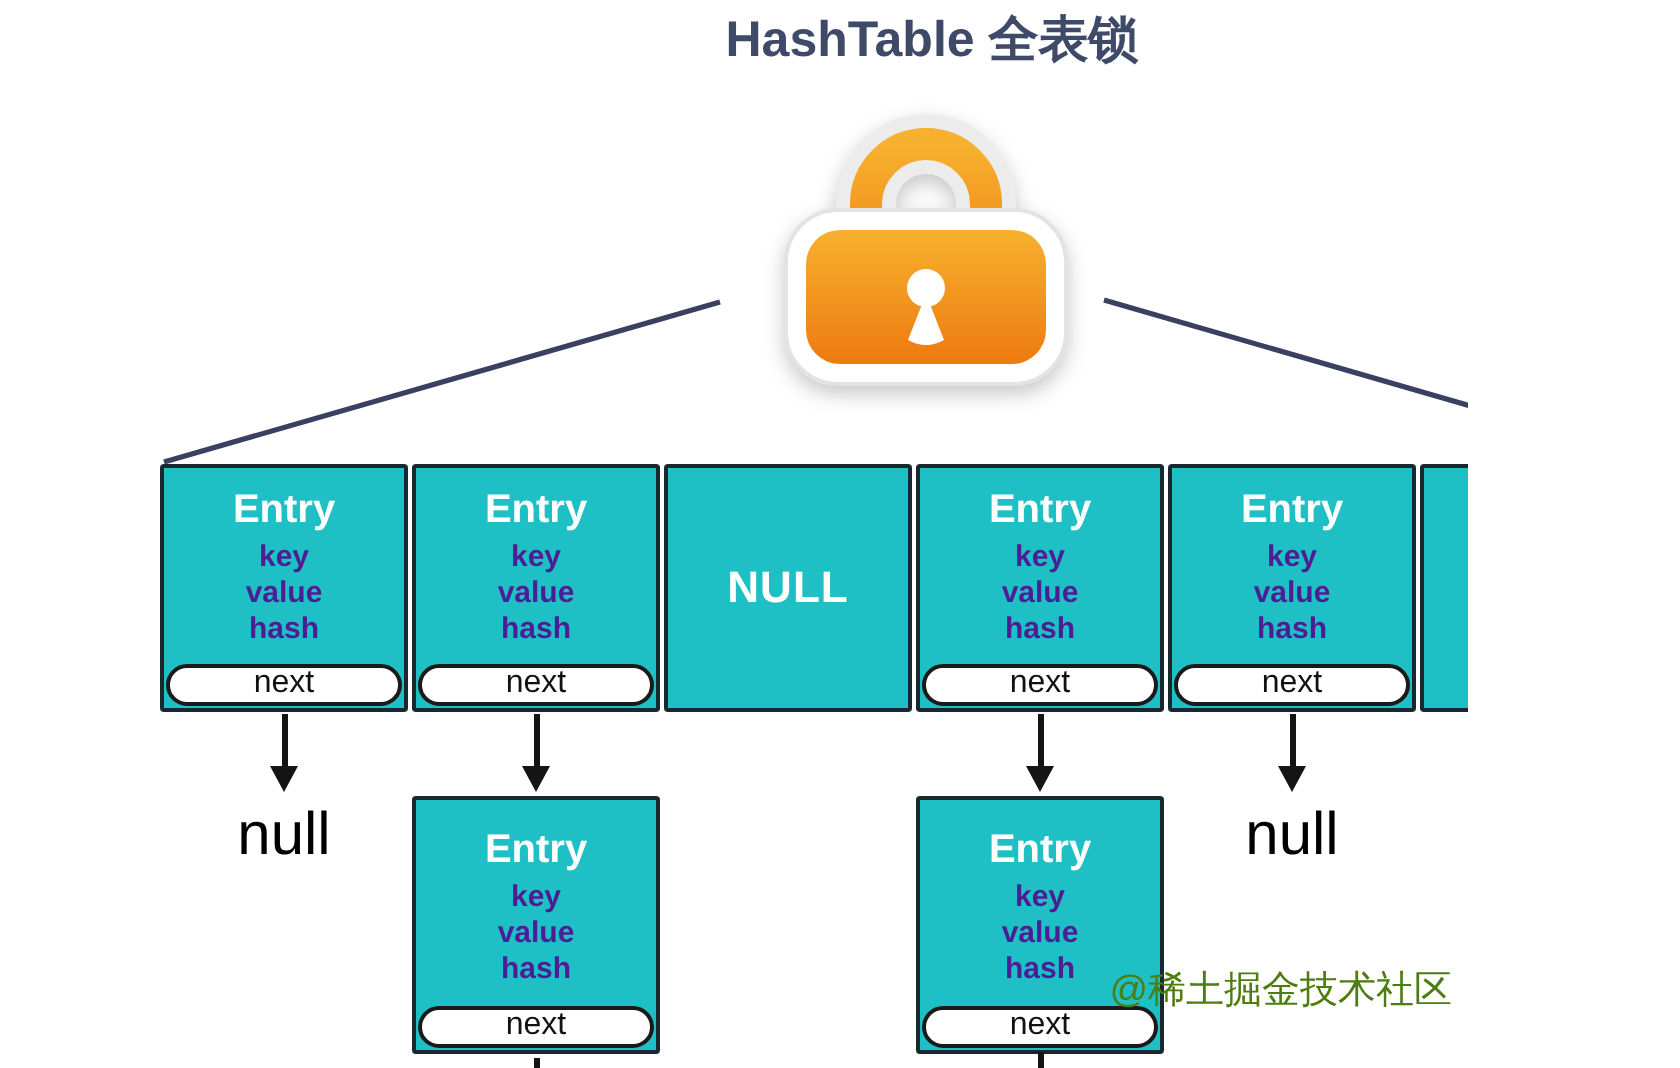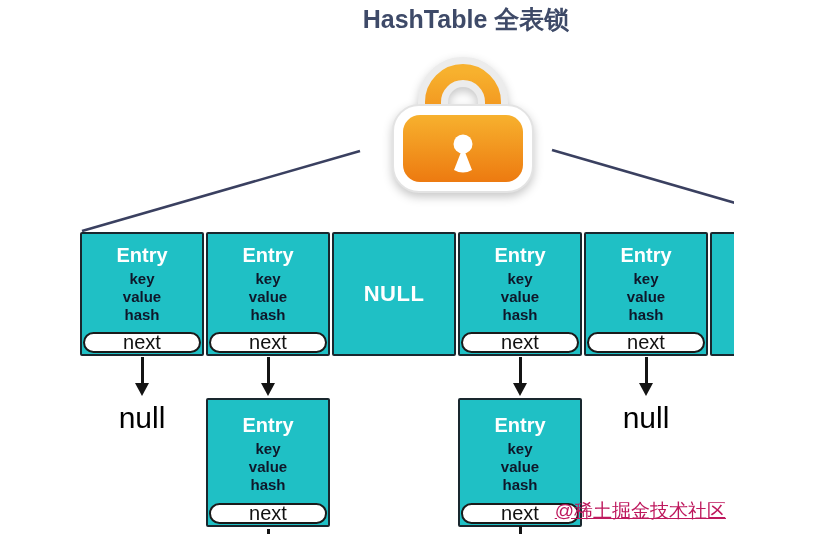--- a/index.html
+++ b/index.html
@@ -18,41 +18,41 @@
   }
   .lines-svg { position:absolute; left:0; top:0; width:840px; height:534px; pointer-events:none; }
 
   .bucket {
     position:absolute; top:232px; width:124px; height:124px;
     background:#1fc0c5; border:2px solid #19272e; border-radius:2px;
   }
   .bucket.second { top:398px; height:129px; }
   .entry-title { margin-top:10px; text-align:center; color:#ffffff; font-weight:bold; font-size:20px; }
   .second .entry-title { margin-top:14px; }
-  .entry-field { text-align:center; color:#0f172a; font-weight:bold; font-size:15px; line-height:18px; }
+  .entry-field { text-align:center; color:#4c1d95; font-weight:bold; font-size:15px; line-height:18px; }
   .entry-field:nth-of-type(2) { margin-top:3px; }
   .next-pill {
     position:absolute; left:1px; right:1px; bottom:1px; height:21px;
     background:#ffffff; border:2px solid #1a1a1a; border-radius:12px;
-    text-align:center; font-size:20px; line-height:16px; color:#111111;
+    text-align:center; font-size:16px; line-height:16px; color:#111111;
   }
   .nullbox { display:flex; align-items:center; justify-content:center; }
   .null-label { color:#ffffff; font-weight:bold; font-size:22px; letter-spacing:0.5px; }
 
   .arrow { position:absolute; top:357px; width:14px; height:39px; }
   .arrow .shaft { position:absolute; left:6px; top:0; width:2.5px; height:27px; background:#141414; }
   .arrow .head {
     position:absolute; left:0; top:26px; width:0; height:0;
     border-left:7px solid transparent; border-right:7px solid transparent;
     border-top:13px solid #141414;
   }
   .null-text { position:absolute; top:401px; width:80px; text-align:center; font-size:30px; color:#000000; }
 
   .stub { position:absolute; width:2.5px; background:#141414; }
-  .watermark { position:absolute; right:8px; bottom:10px; font-size:19px; color:#be185d;text-decoration:underline; }
+  .watermark { position:absolute; right:8px; bottom:26px; font-size:19px; color:#4d7c0f; }
 </style>
 </head>
 <body>
 
 <div class="canvas">
 
   <div class="title">HashTable 全表锁</div>
 
   <svg class="lines-svg">
     <line x1="360" y1="151" x2="82" y2="231" stroke="#3a4060" stroke-width="2.6"></line>

